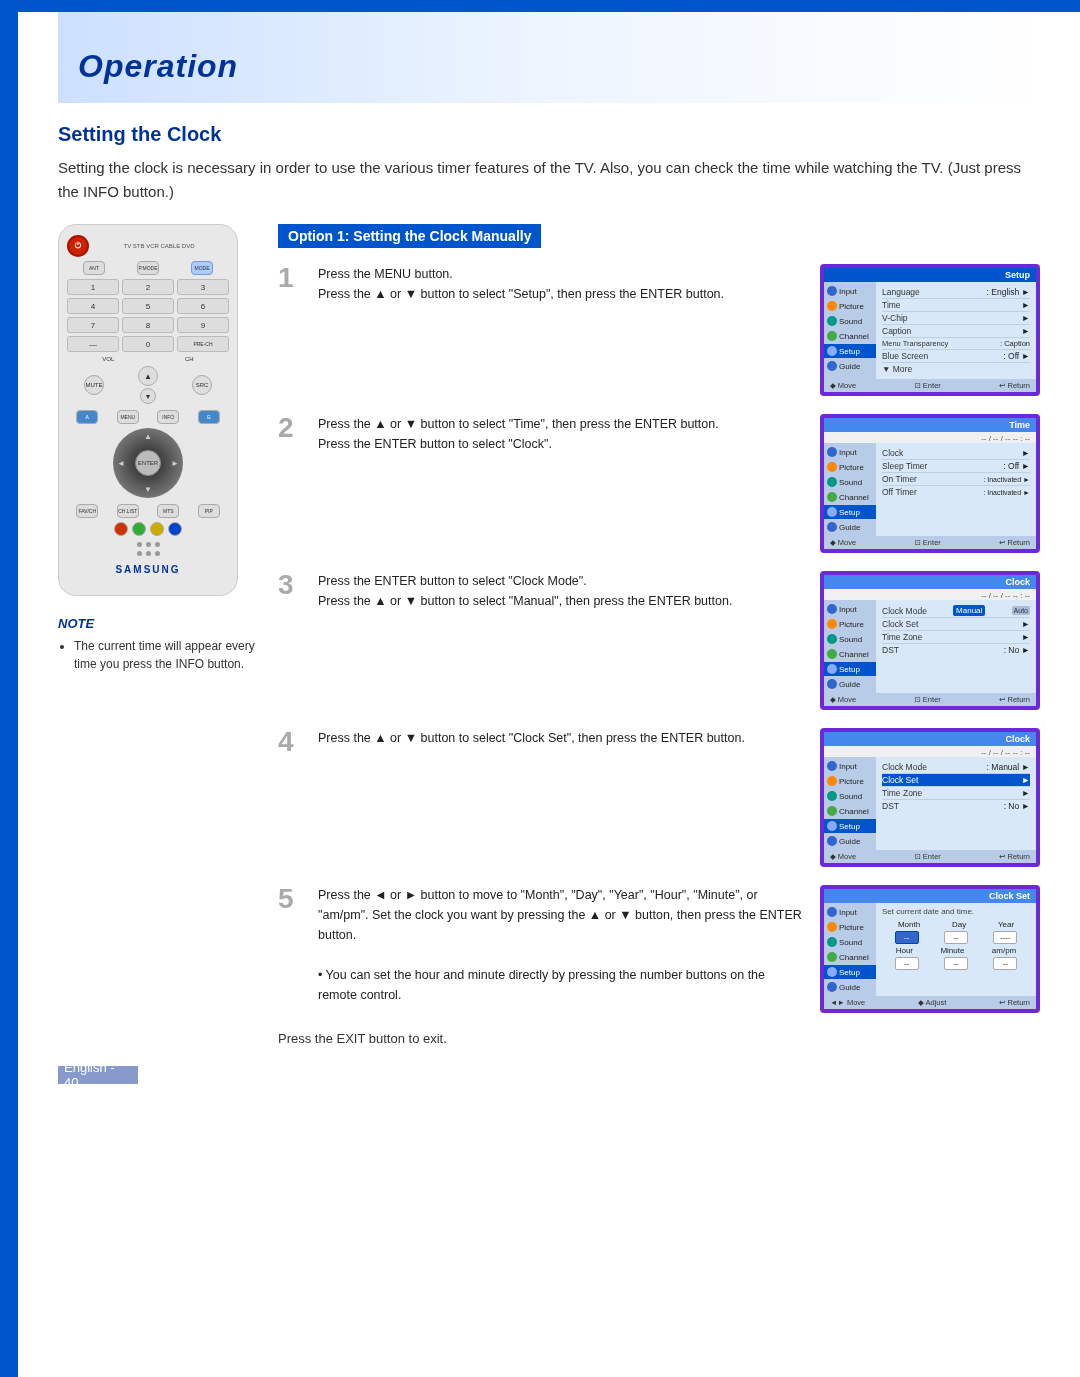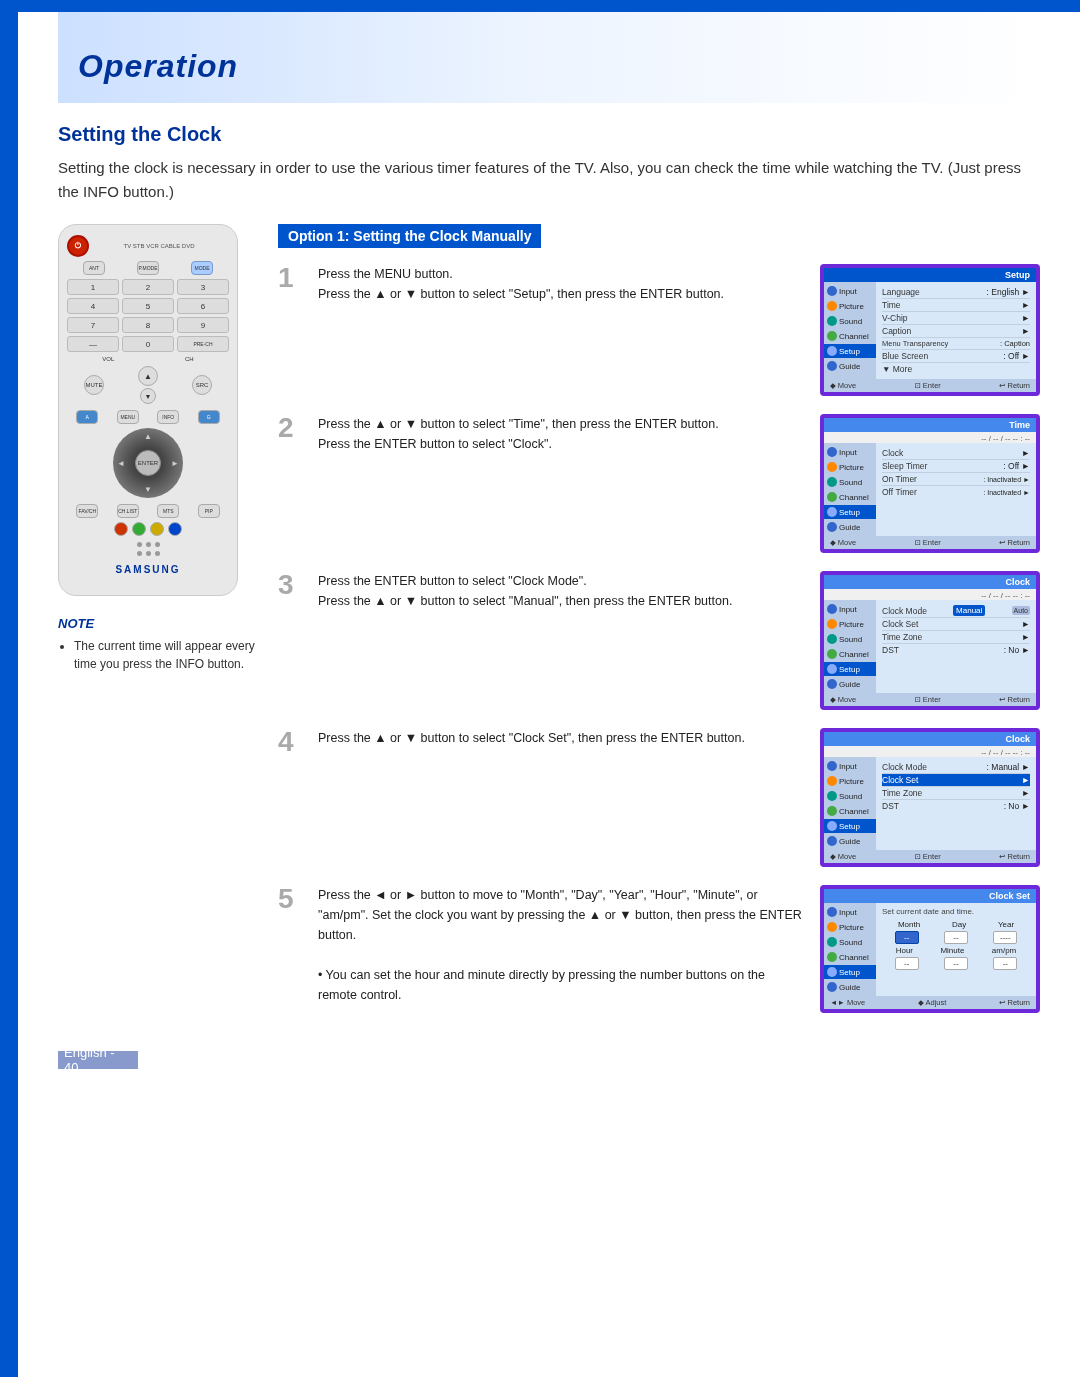--- a/index.html
+++ b/index.html
@@ -952,20 +952,21 @@
           </div>
           <div class="tv-footer">
             <span>◄► Move</span>
               <span>◆ Adjust</span>
               <span>↩ Return</span>
           </div>
         </div>
       </div>
 
       
+      <div class="exit-text">Press the EXIT button to exit.</div>
     </div>
   </div>
 
   <div style="margin-top:20px;display:flex;align-items:center;gap:0;">
     <div style="background:#8899cc;width:80px;height:18px;display:flex;align-items:center;padding:0 6px;">
       <span style="font-size:13px;color:#fff;">English - 40</span>
     </div>
   </div>
 </div>
 

